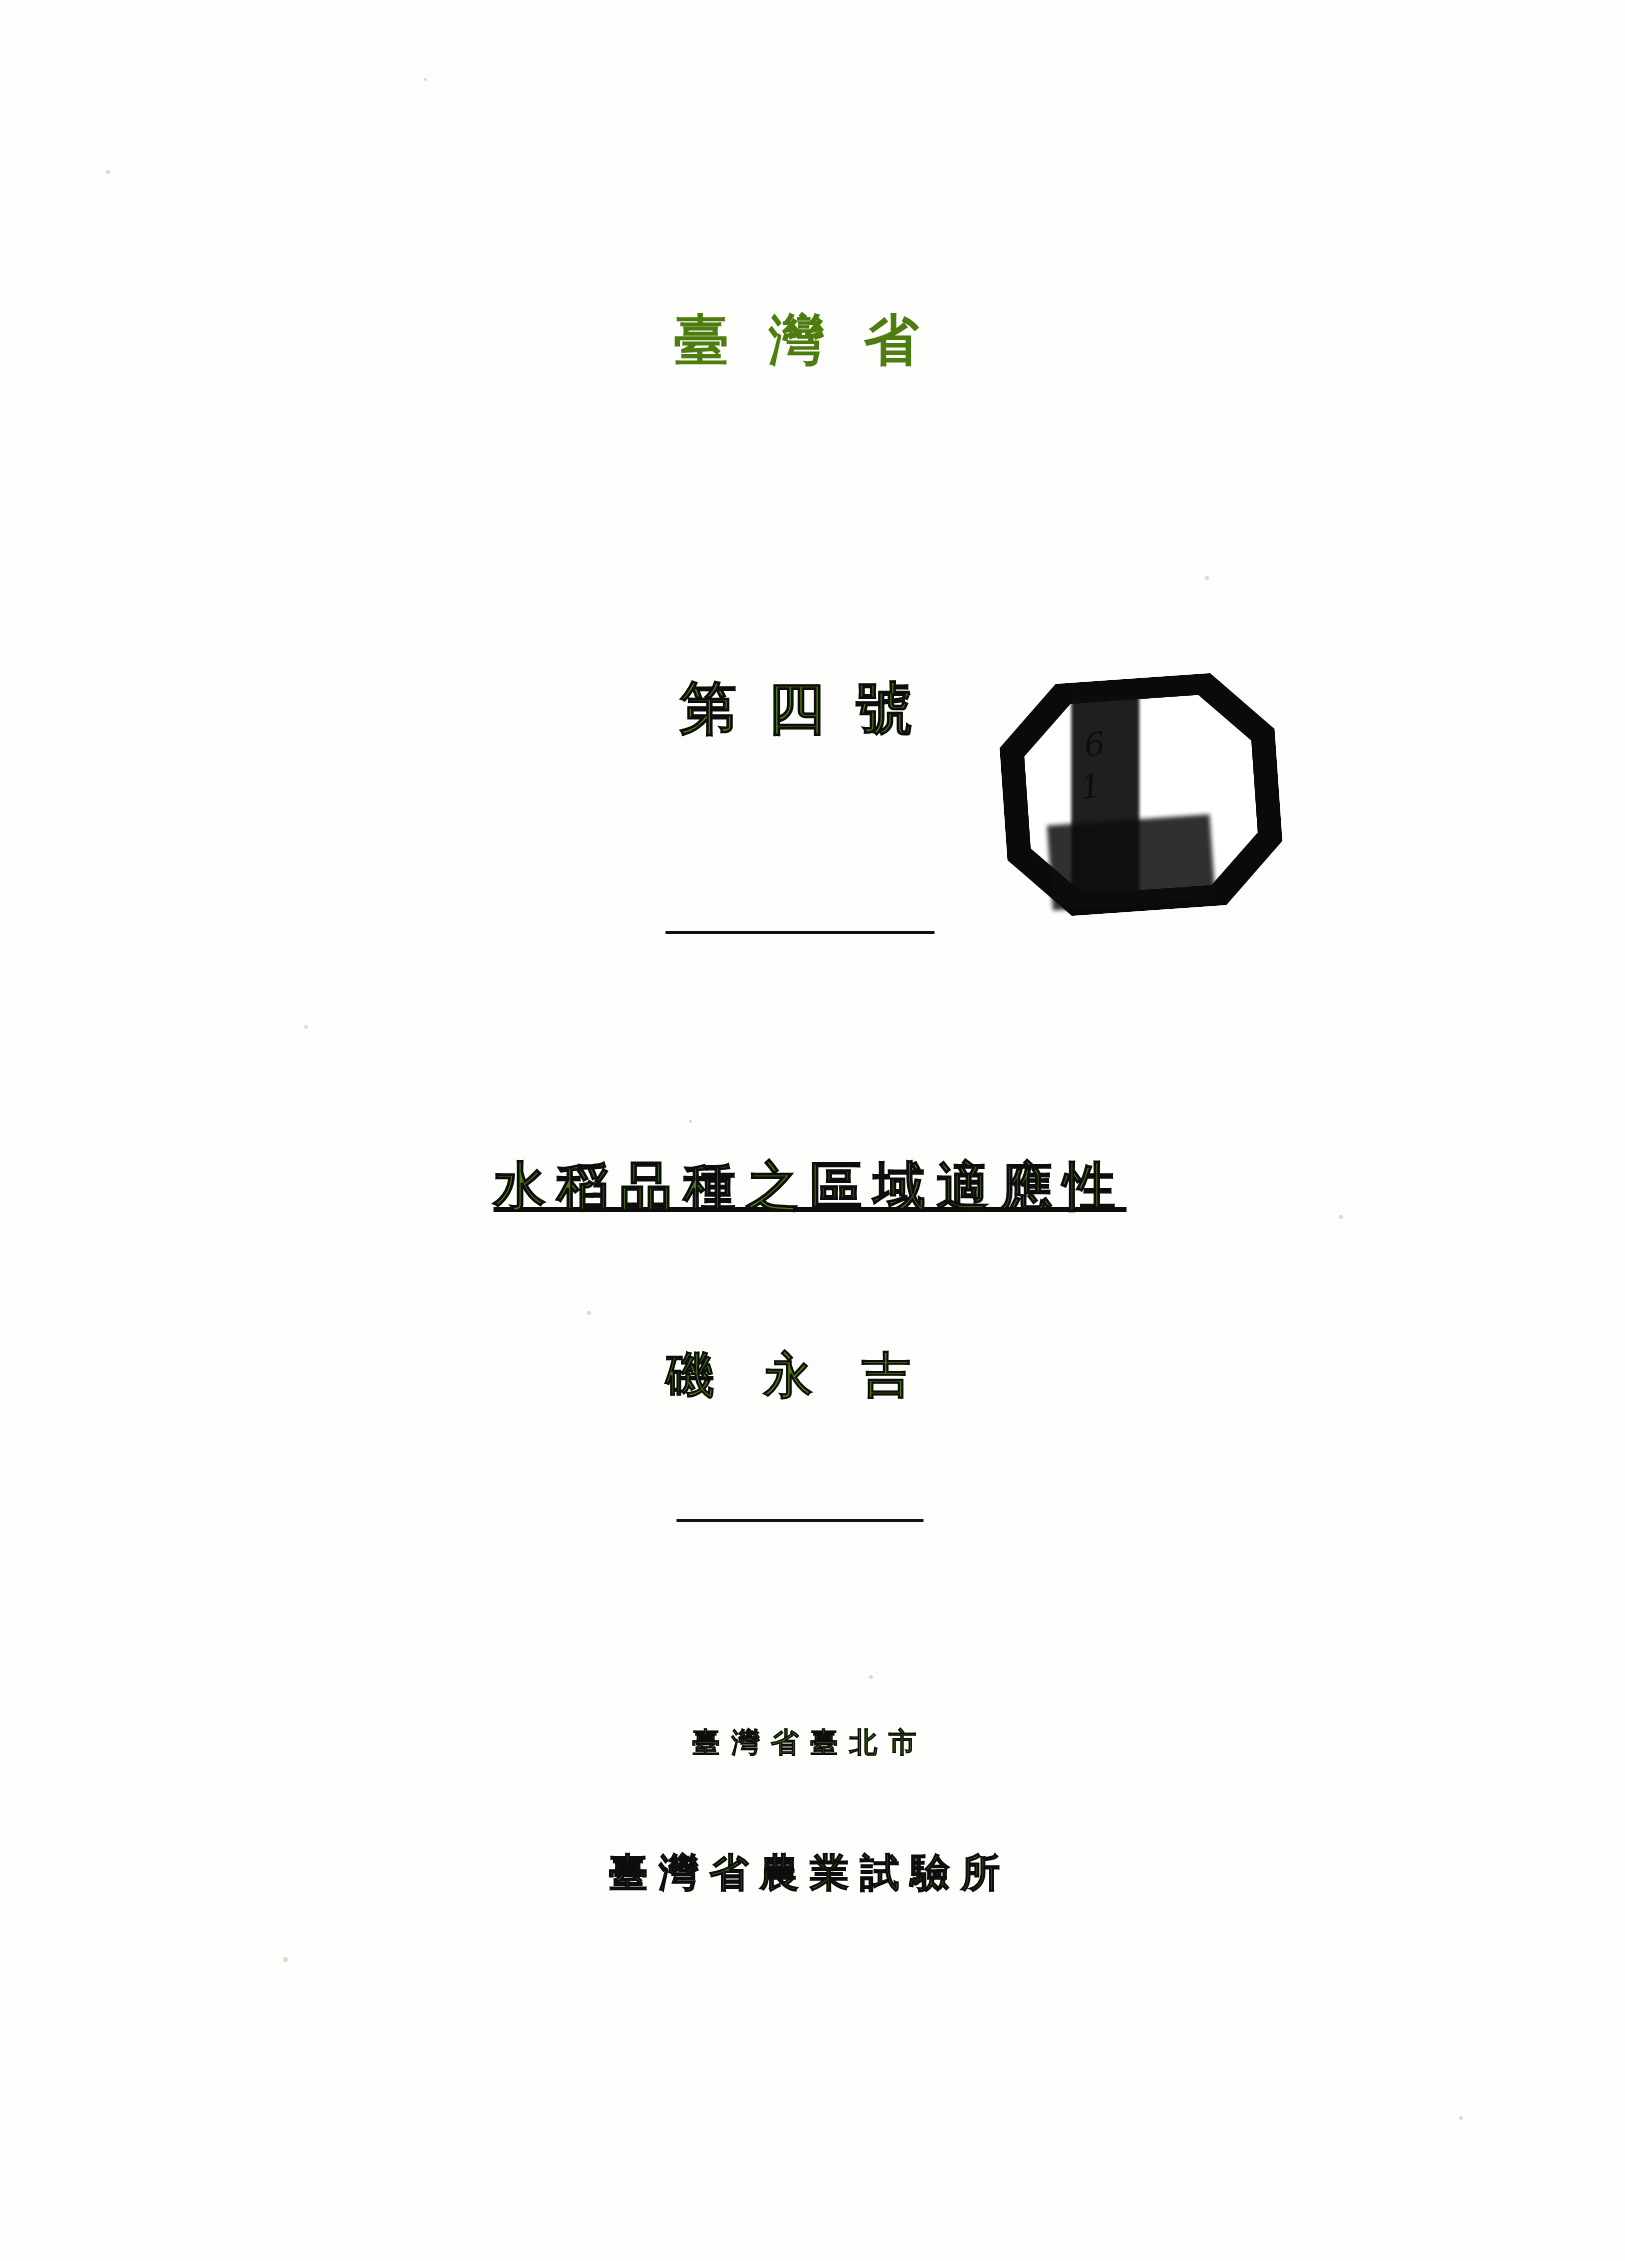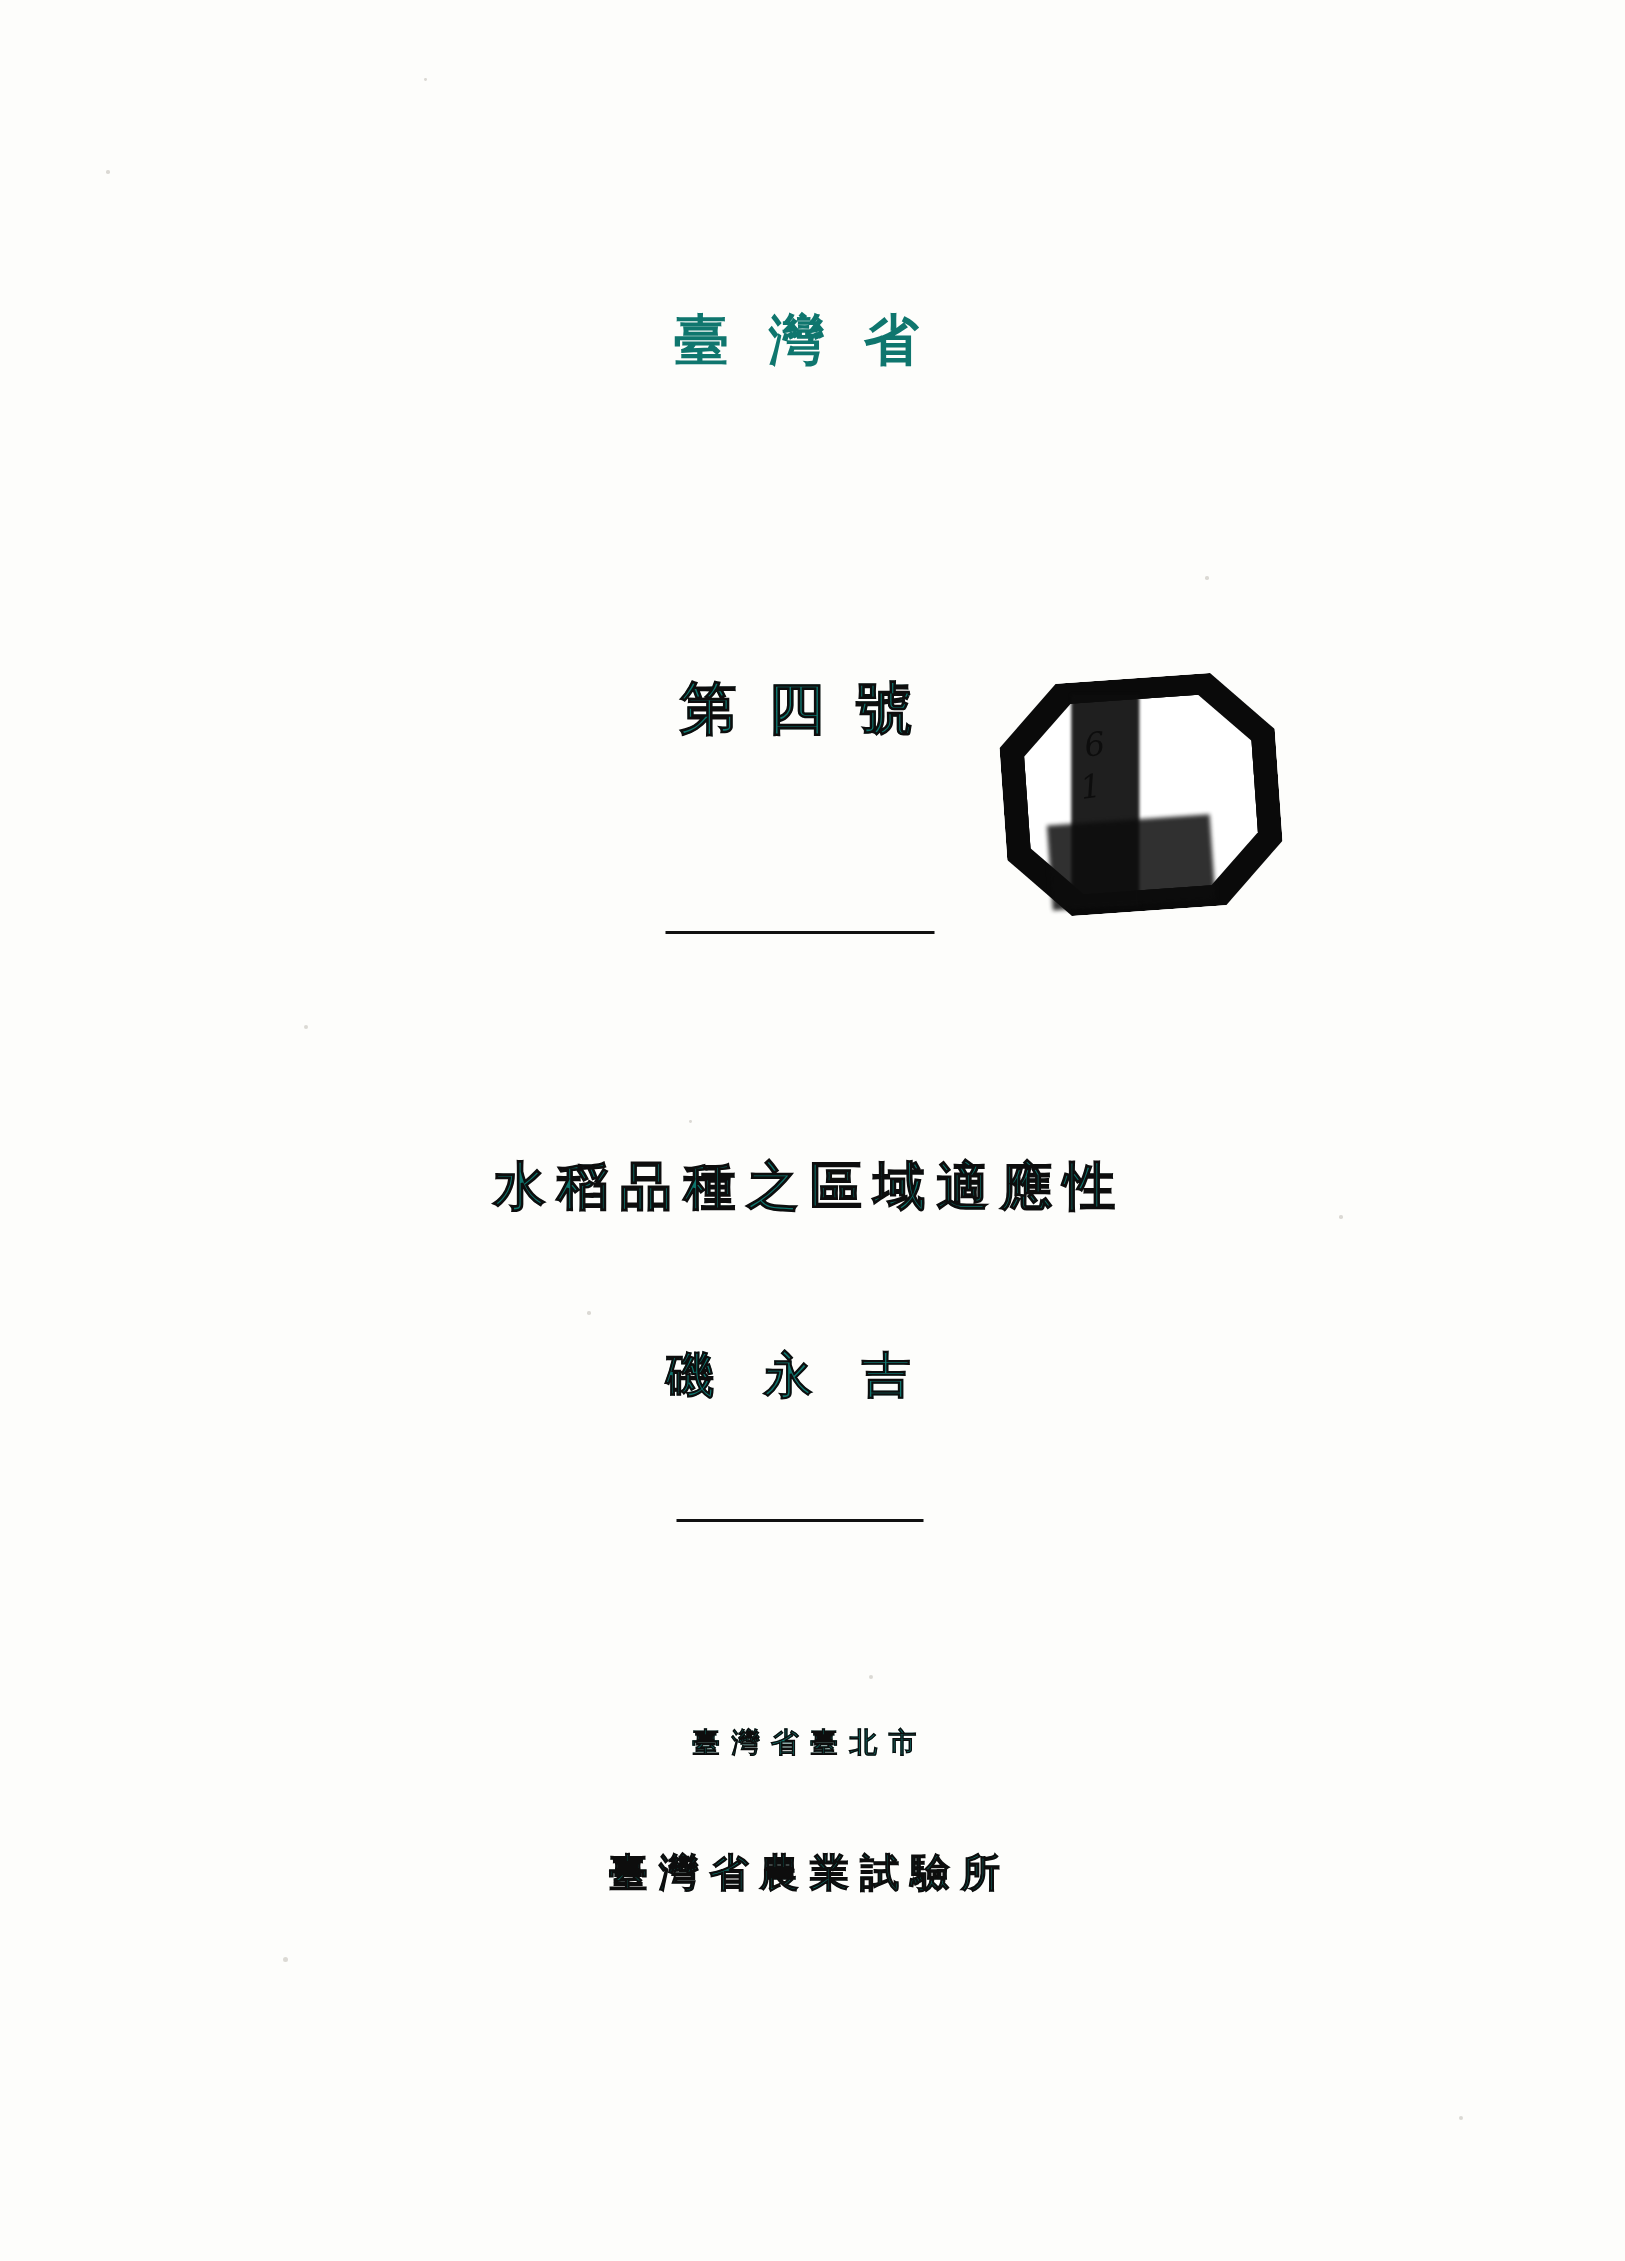--- a/index.html
+++ b/index.html
@@ -44,21 +44,21 @@
     position: absolute;
     left: 50%;
     transform: translateX(-50%);
     text-align: center;
     white-space: nowrap;
   }
 
   .cjk {
     font-family: "DejaVu Sans", "Liberation Sans", sans-serif;
     font-weight: 700;
-    color: #0f766e;
+    color: #4d7c0f;
   }
 
   
   #pub-line {
     top: 304px;
     font-size: 55px;
     letter-spacing: 40px;
     text-indent: 40px;
     left: 49%;
   }
@@ -95,20 +95,21 @@
     margin-left: -12.7px;
   }
 
   
   #article-title {
     top: 1152px;
     font-size: 52px;
     letter-spacing: 11.3px;
     text-indent: 11.3px;
     left: 49.5%;
+    text-decoration: underline;
     -webkit-text-stroke: 1.1px #0d0d0d;
   }
 
   
   #author {
     top: 1343px;
     font-size: 49px;
     letter-spacing: 49px;
     text-indent: 49px;
     left: 48.5%;

